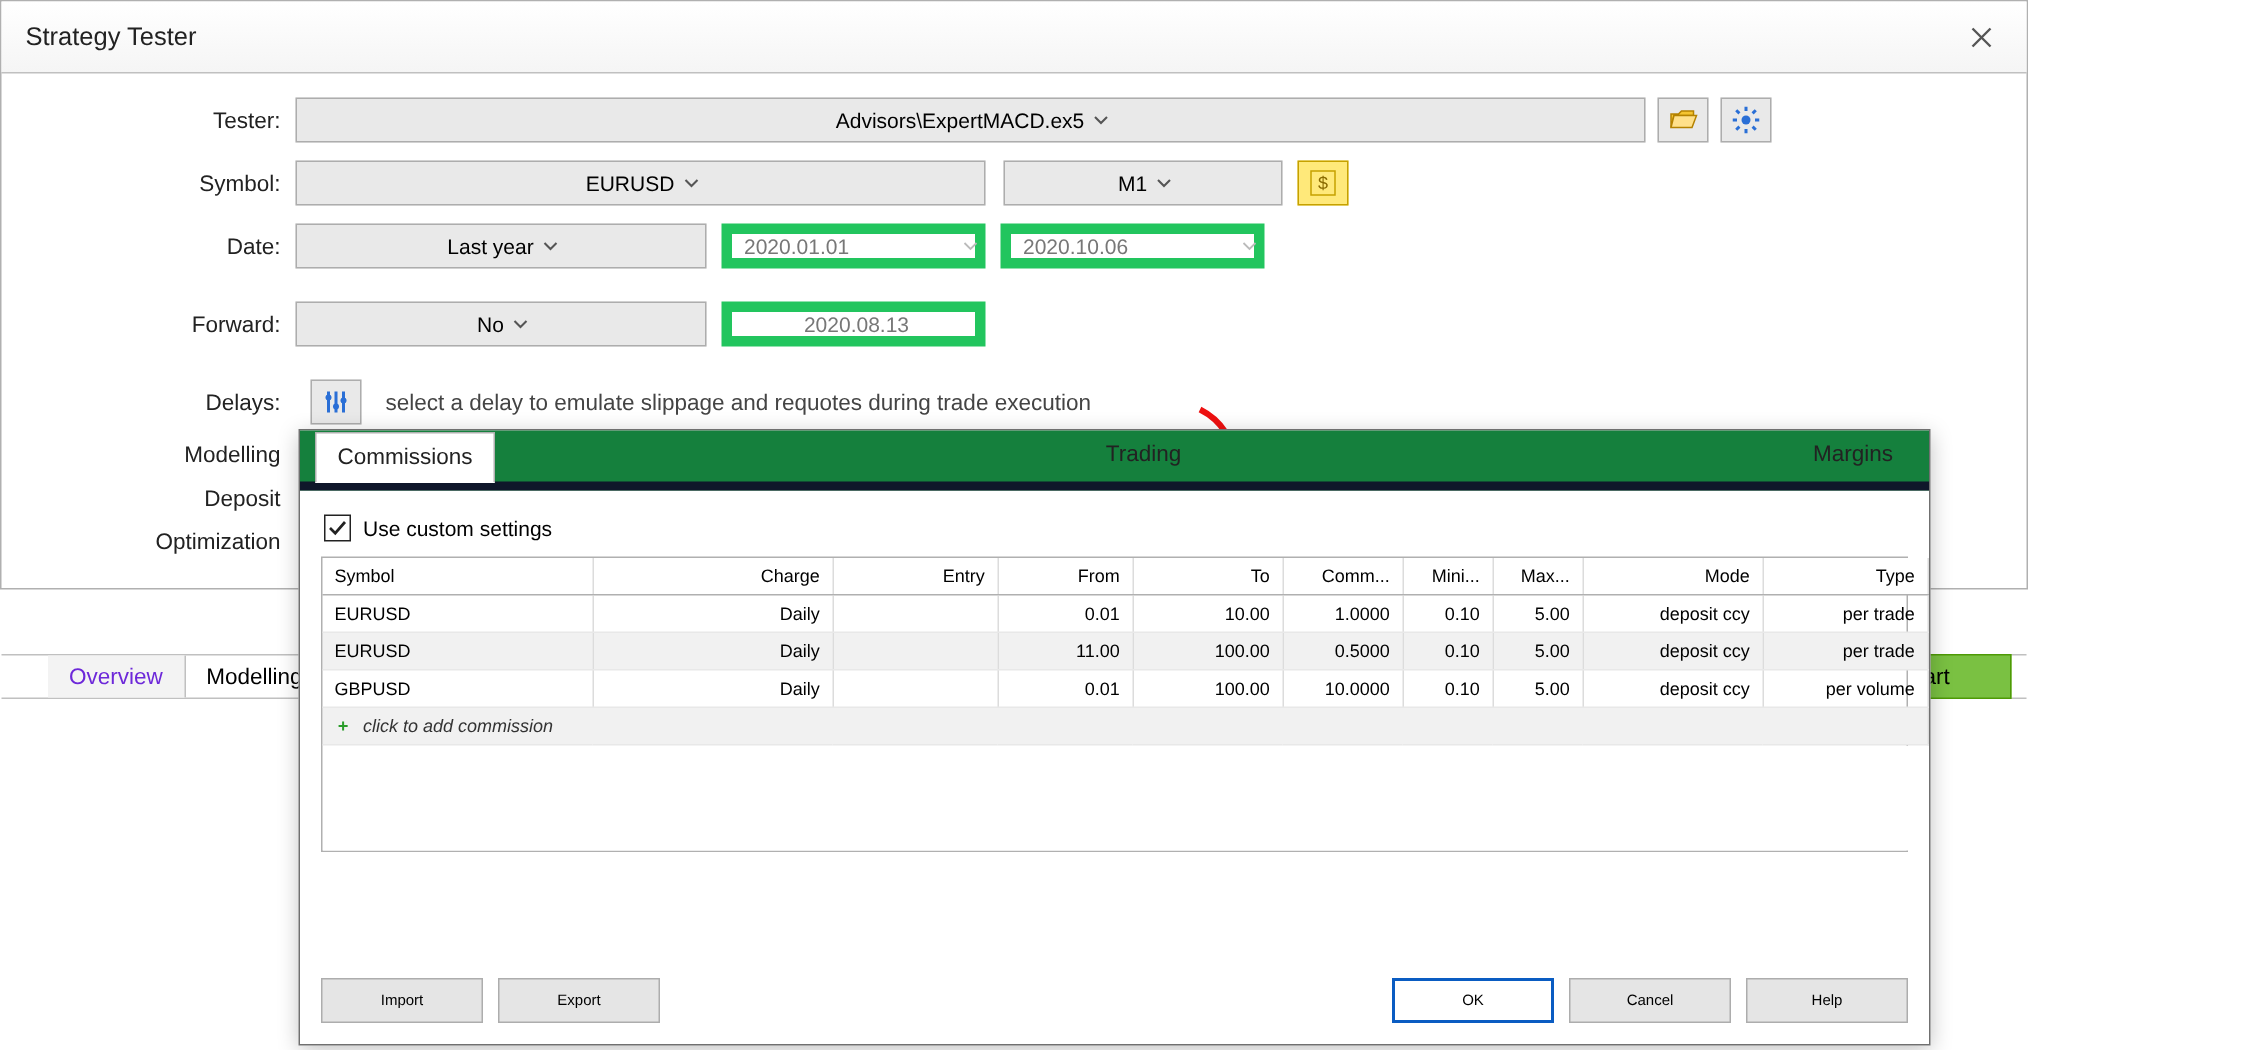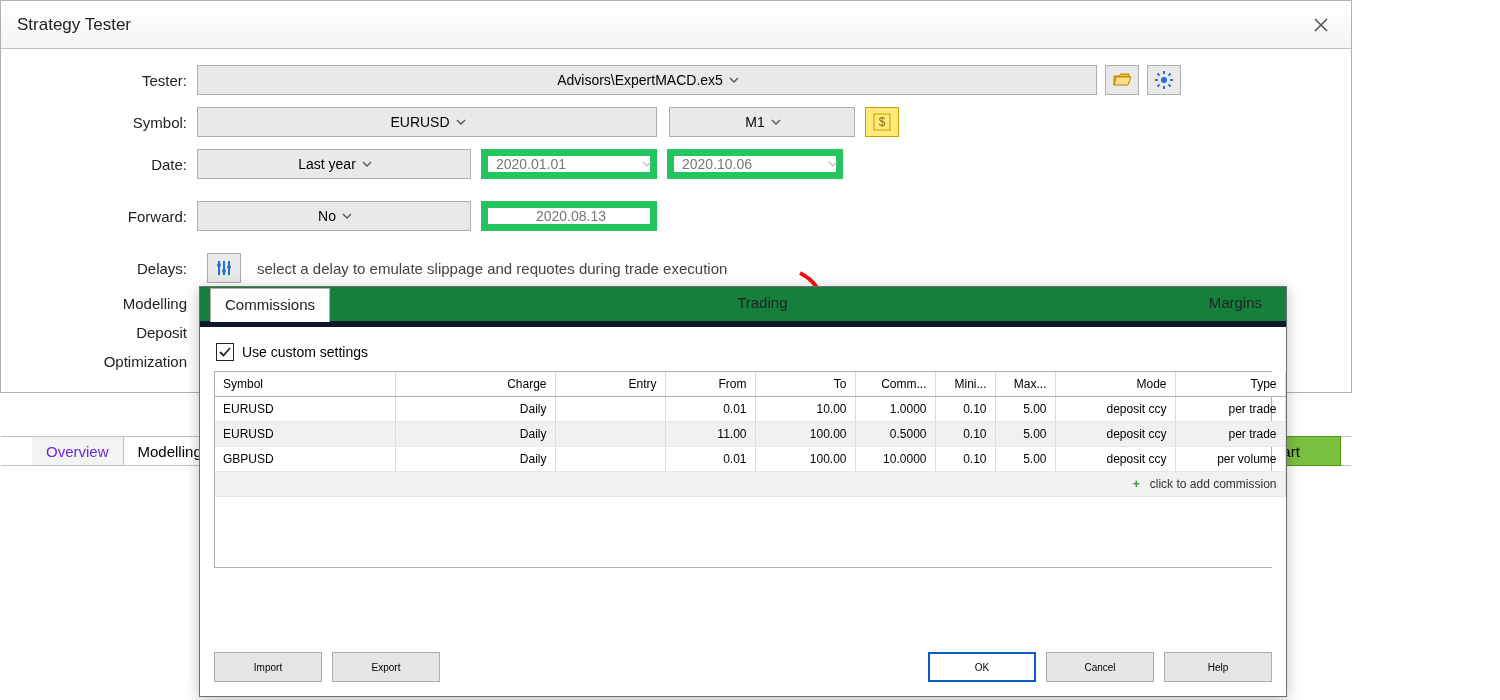--- a/index.html
+++ b/index.html
@@ -57,21 +57,21 @@
 .chk-box svg { width: 12px; height: 12px; }
 
 .grid { border: 1px solid #b0b0b0; }
 .grid table { width: 100%; border-collapse: collapse; table-layout: fixed; }
 .grid th, .grid td { border-right: 1px solid #dcdcdc; padding: 5px 8px; font-weight: normal; font-size: 12px; white-space: nowrap; overflow: hidden; }
 .grid th { text-align: right; background: #fff; border-bottom: 1px solid #b0b0b0; }
 .grid th.l, .grid td.l { text-align: left; }
 .grid td { text-align: right; border-bottom: 1px solid #e8e8e8; }
 .grid tr.alt td { background: #f1f1f1; }
 .grid td.l { text-align: left; }
-.grid .add-row td { background: #f1f1f1; text-align: right; padding-left: 10px; color: #333; }
+.grid .add-row td { background: #f1f1f1; text-align: left; padding-left: 10px; color: #333; font-style: italic; }
 .grid .plus { color: #2a9d2a; font-weight: bold; margin-right: 10px; }
 .grid .spacer td { height: 70px; background: #fff; border: none; }
 
 .dlg-buttons { position: absolute; left: 0; right: 0; bottom: 0; padding: 10px 14px 14px 14px; display: flex; align-items: center; }
 .btn { min-width: 108px; height: 30px; display: inline-flex; align-items: center; justify-content: center; background: #e5e5e5; border: 1px solid #adadad; font-size: 10px; cursor: pointer; }
 .btn + .btn { margin-left: 10px; }
 .btn.primary { border: 2px solid #0a5cc2; background: #fff; }
 .dlg-buttons .spacer { flex: 1; }
 </style>
 </head>

